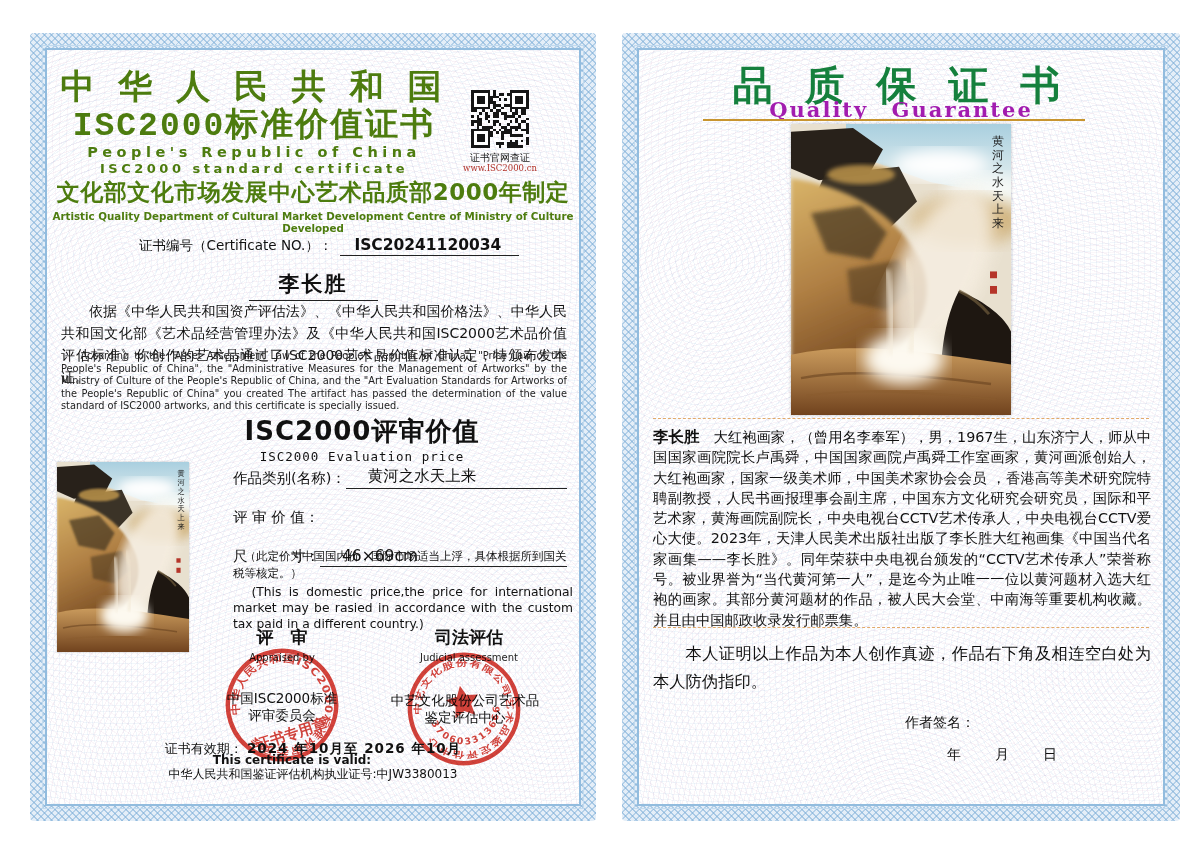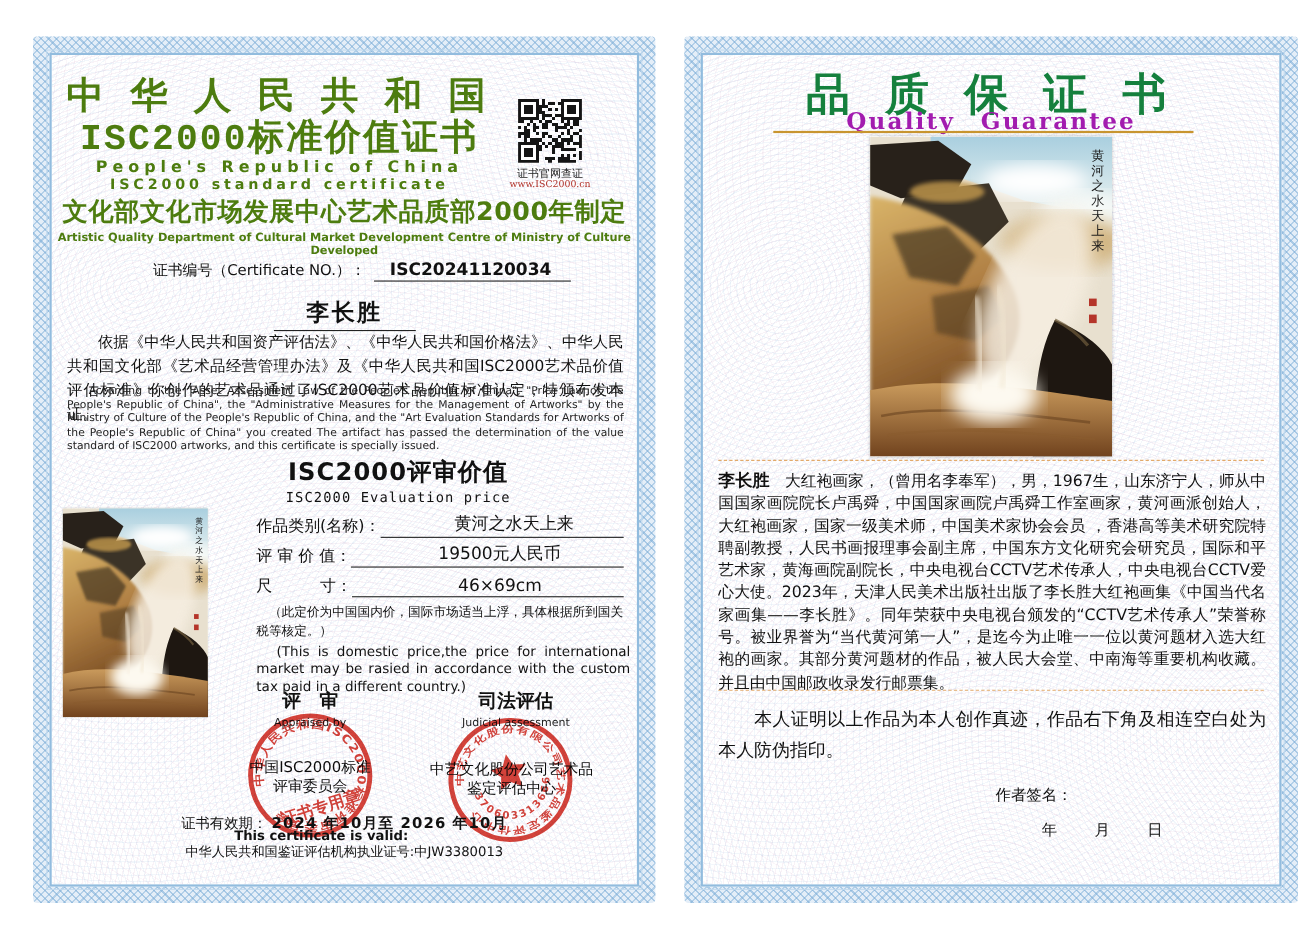--- a/index.html
+++ b/index.html
@@ -36,24 +36,24 @@
   .l-certno{top:186px;left:92px;font-size:13.5px;}
   .l-certno b{font-size:15.5px;border-bottom:1px solid #222;padding:0 18px 1px 14px;margin-left:8px;}
   .l-name{top:220px;left:0;right:0;}
   .l-name span{display:inline-block;font-size:21px;font-weight:bold;border-bottom:1px solid #222;
                padding:0 30px 2px 30px;letter-spacing:2px;}
   .l-body-cn{top:250px;left:14px;right:12px;font-size:14px;line-height:22px;text-indent:2em;
              text-align:justify;}
   .l-body-en{top:300px;left:14px;right:12px;font-size:9.8px;line-height:12.6px;text-indent:2em;
              text-align:justify;color:#222;}
   .l-section{top:364px;left:150px;width:330px;}
-  .l-section .h{font-size:22px;font-weight:bold;letter-spacing:1px;}
+  .l-section .h{font-size:26px;font-weight:bold;letter-spacing:1px;}
   .l-section .s{font-size:12.5px;letter-spacing:1px;font-family:"DejaVu Sans Mono","Liberation Mono",monospace;}
   .l-fields{top:412px;left:186px;width:334px;}
-  .frow{display:flex;align-items:flex-end;height:27px;margin-bottom:0;text-align:center;}
+  .frow{display:flex;align-items:flex-end;height:27px;margin-bottom:12px;}
   .frow .lab{font-size:14.5px;white-space:nowrap;padding-bottom:1px;}
   .frow .val{flex:1;border-bottom:1px solid #222;font-size:15.5px;font-weight:normal;
              padding:0 0 1px 22px;white-space:nowrap;}
   .l-note-cn{top:498px;left:186px;width:334px;font-size:11.5px;line-height:17px;text-indent:1em;}
   .l-note-en{top:534px;left:186px;width:340px;font-size:12.3px;line-height:16px;text-indent:1.5em;
              text-align:justify;}
   .l-paint{left:10px;top:412px;width:132px;height:190px;box-shadow:0 0 2px rgba(0,0,0,.25);}
   .col-h{font-size:17px;font-weight:bold;}
   .col-s{font-size:10px;color:#222;}
   .l-app-h{top:576px;left:140px;width:190px;}
@@ -323,21 +323,20 @@
       <div class="s">ISC2000 Evaluation price</div>
     </div>
 
     <div class="abs l-fields">
       <div class="frow">
         <span class="lab">作品类别(名称)：</span>
         <span class="val">黄河之水天上来</span>
       </div>
       <div class="frow">
         <span class="lab">评 审 价 值：</span>
-        <span class="val">19500元人民币</span>
       </div>
       <div class="frow">
         <span class="lab">尺　　　寸：</span>
         <span class="val">46×69cm</span>
       </div>
     </div>
 
     <div class="abs l-note-cn">（此定价为中国国内价，国际市场适当上浮，具体根据所到国关税等核定。）</div>
     <div class="abs l-note-en">(This is domestic price,the price for international market may be rasied in accordance with the custom tax paid in a different country.)</div>
 

